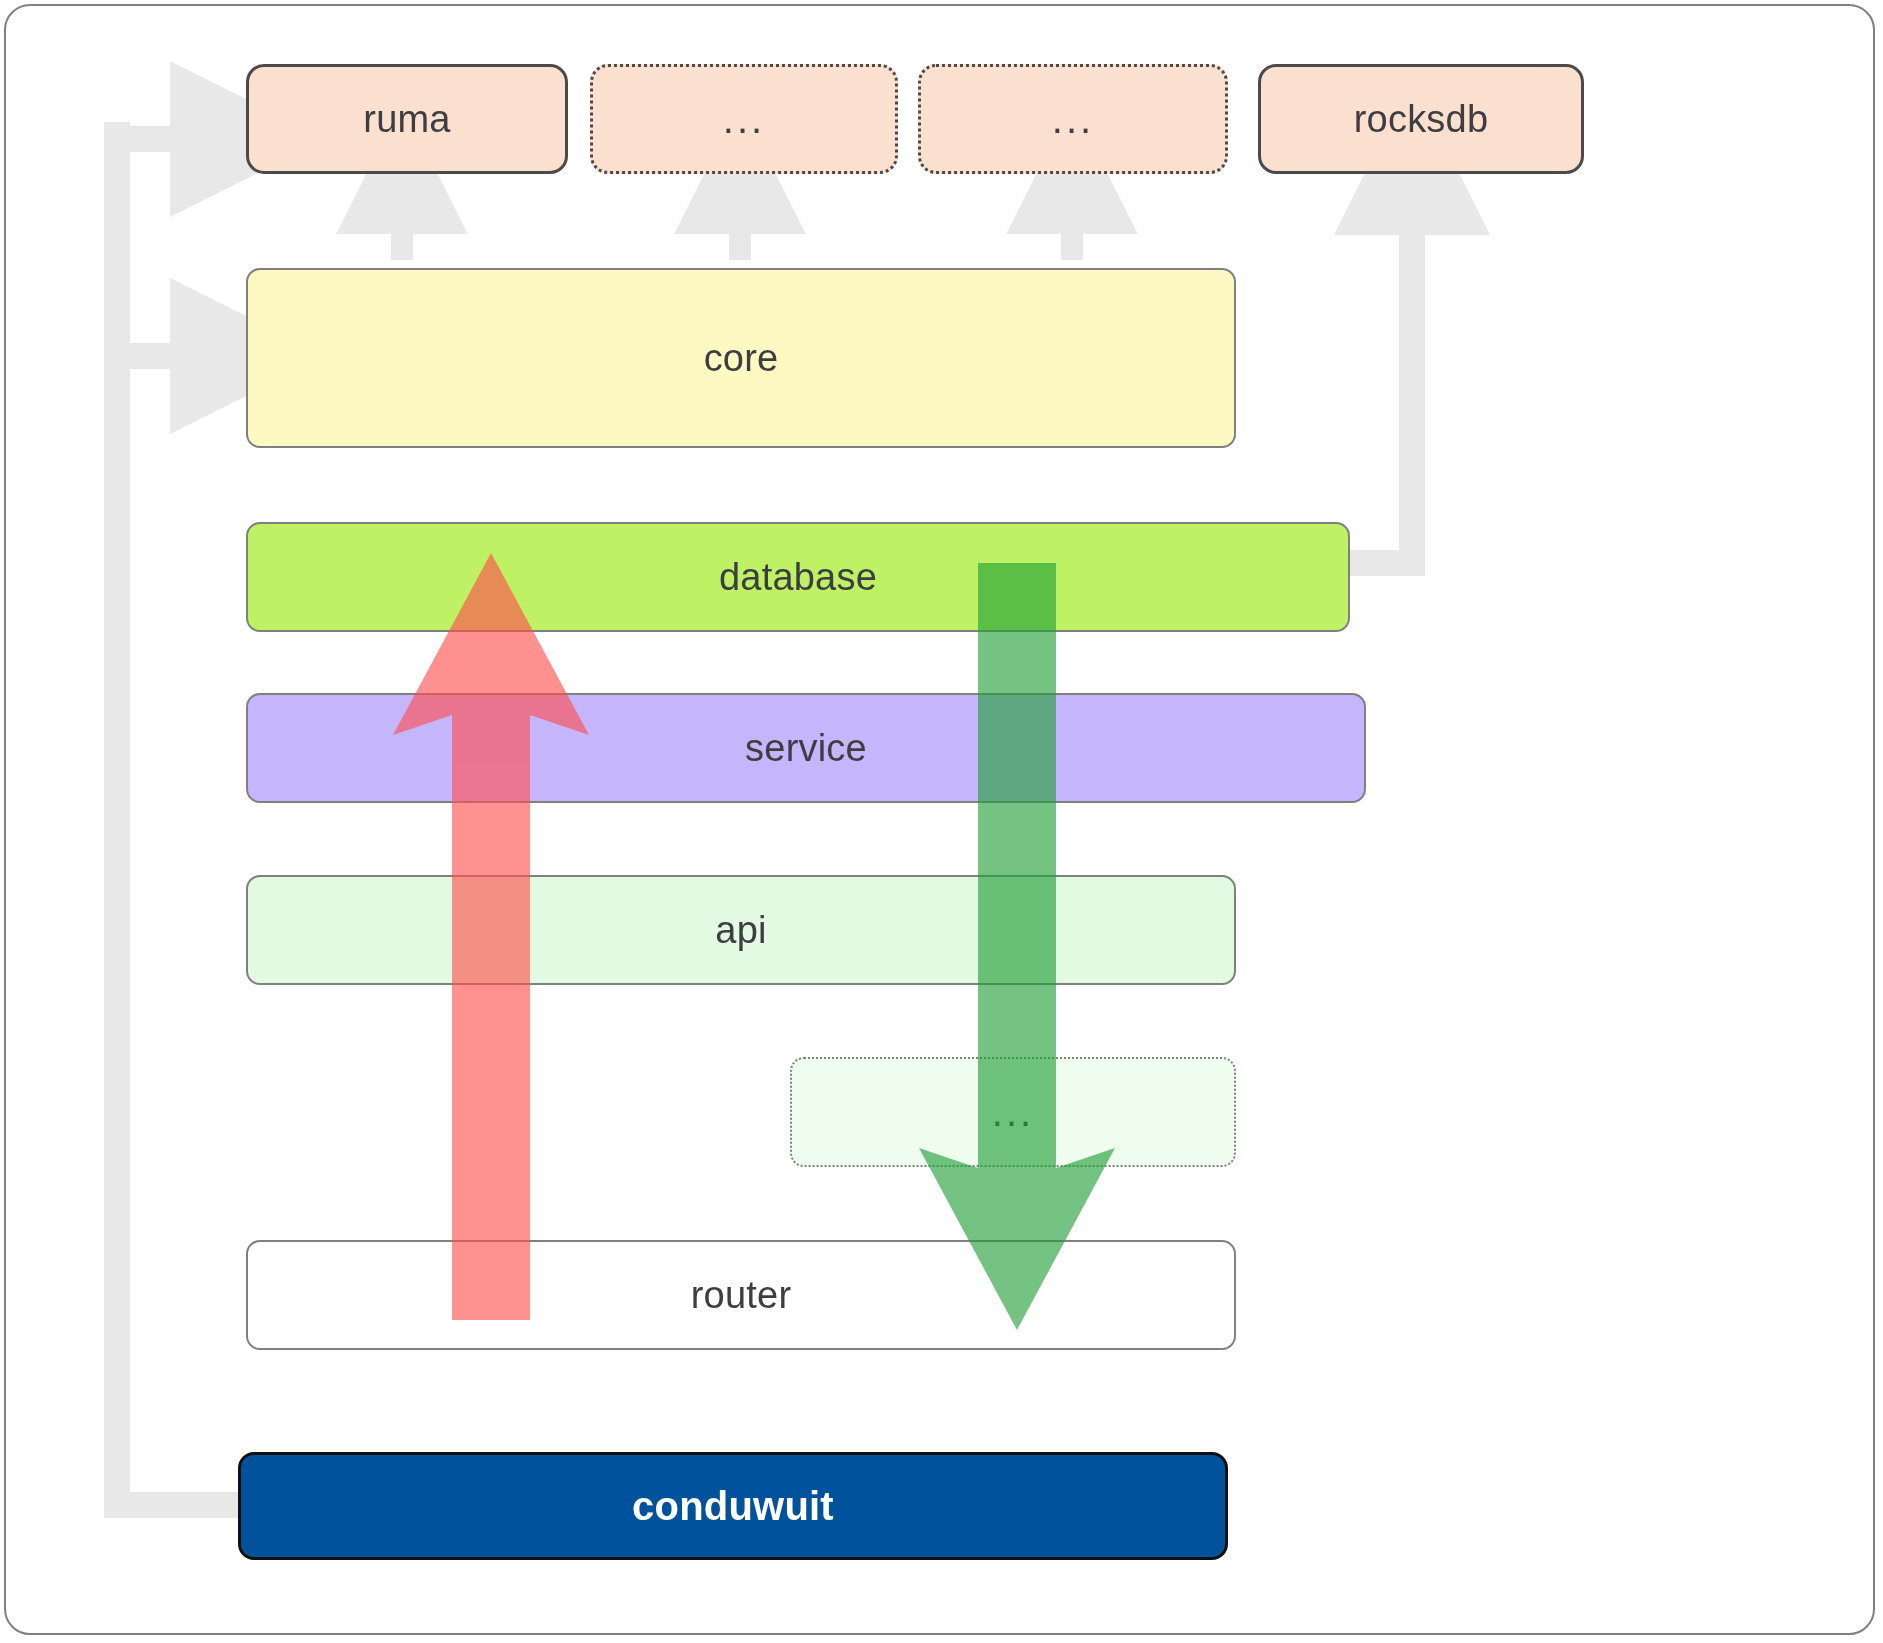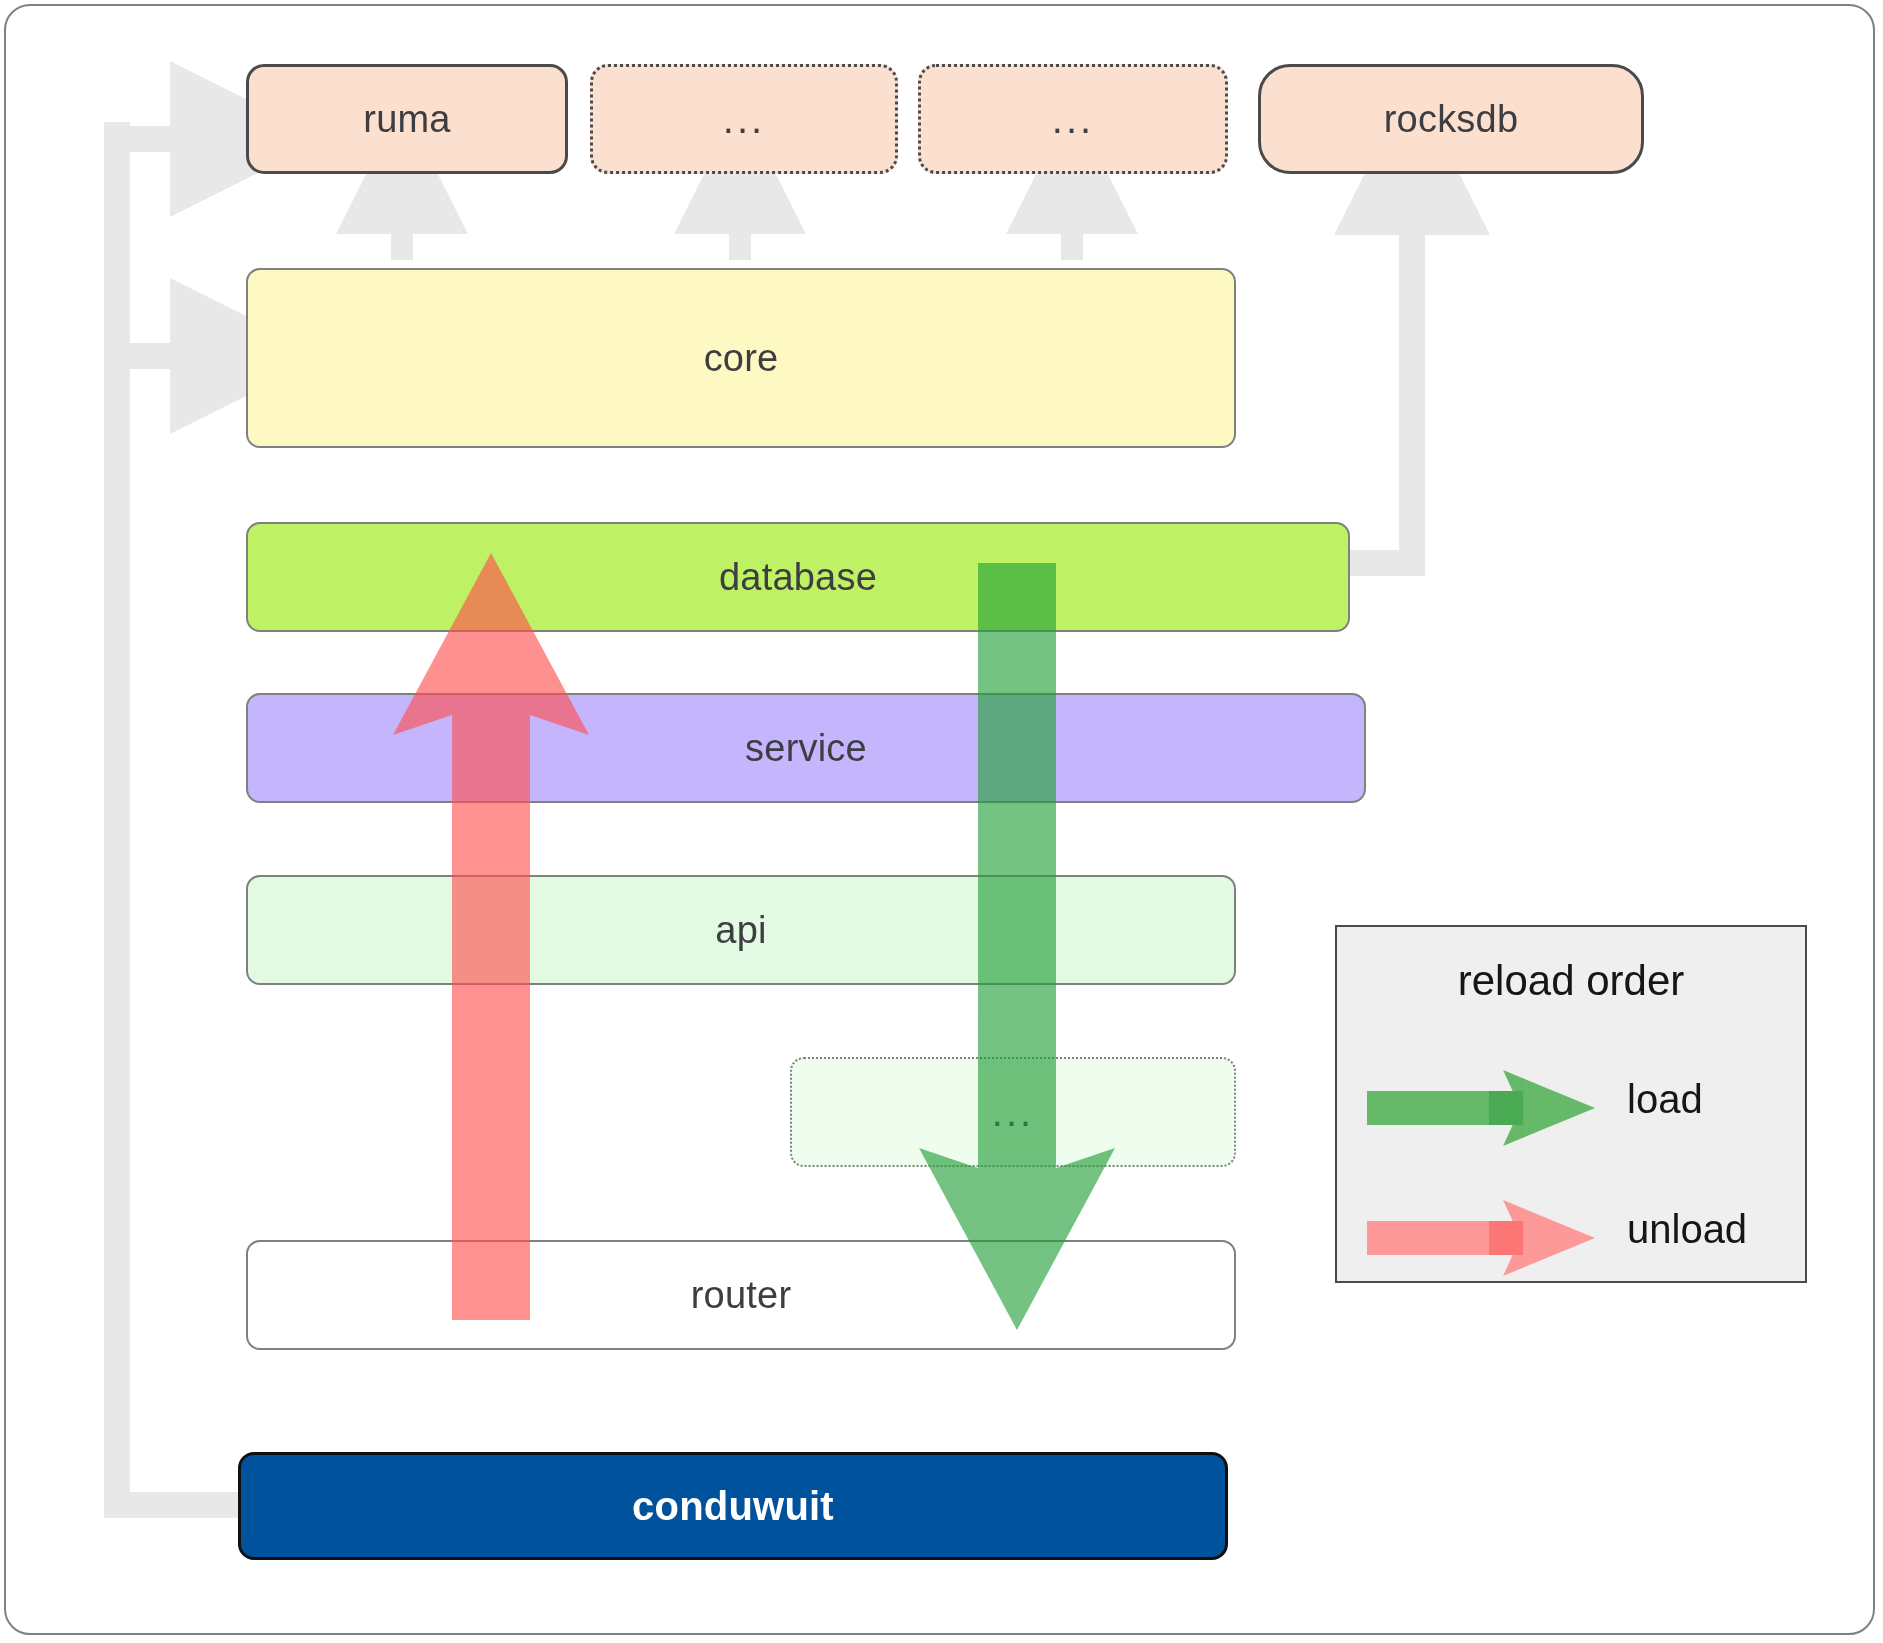--- a/index.html
+++ b/index.html
@@ -171,21 +171,21 @@
   </div>
 
   <div class="box dep dashed" style="left:590px; width:308px;">
     <span class="lbl dots">...</span>
   </div>
 
   <div class="box dep dashed" style="left:918px; width:310px;">
     <span class="lbl dots">...</span>
   </div>
 
-  <div class="box dep" style="left:1258px; width:386px;border-radius:32px;">
+  <div class="box dep" style="left:1258px; width:326px;">
     <span class="lbl">rocksdb</span>
   </div>
 
   <div class="box core" style="left:246px; top:268px; width:990px; height:180px;">
     <span class="lbl">core</span>
   </div>
 
   <div class="box layer" style="left:246px; top:522px; width:1104px; height:110px; background:#bef264;">
     <span class="lbl">database</span>
   </div>
@@ -221,38 +221,13 @@
     </g>
 
     <g opacity="0.62">
 
       <rect x="978" y="563" width="78" height="680" fill="#1f9e35"></rect>
 
       <path d="M1017,1330 L919,1148 L978,1168 L978,1138 L1056,1138 L1056,1168 L1115,1148 Z" fill="#1f9e35"></path>
     </g>
   </svg>
 
-  <div id="legend">
-    <div id="legend-title">reload order</div>
-
-    <div class="legend-row r1">
-      <svg class="legend-arrow" width="240" height="90" viewBox="0 0 240 90" xmlns="http://www.w3.org/2000/svg">
-        <g opacity="0.85">
-          <rect x="0" y="28" width="150" height="34" fill="#4caf50"></rect>
-          <path d="M228,45 L136,7 L148,33 L120,33 L120,57 L148,57 L136,83 Z" fill="#4caf50"></path>
-          <rect x="122" y="28" width="34" height="34" fill="#2e9e3a"></rect>
-        </g>
-      </svg>
-      <div class="legend-label">load</div>
-    </div>
-
-    <div class="legend-row r2">
-      <svg class="legend-arrow" width="240" height="90" viewBox="0 0 240 90" xmlns="http://www.w3.org/2000/svg">
-        <g opacity="0.85">
-          <rect x="0" y="28" width="150" height="34" fill="#ff8a8a"></rect>
-          <path d="M228,45 L136,7 L148,33 L120,33 L120,57 L148,57 L136,83 Z" fill="#ff8a8a"></path>
-          <rect x="122" y="28" width="34" height="34" fill="#ff6161"></rect>
-        </g>
-      </svg>
-      <div class="legend-label">unload</div>
-    </div>
-  </div>
 </div>
 
 </body></html>

